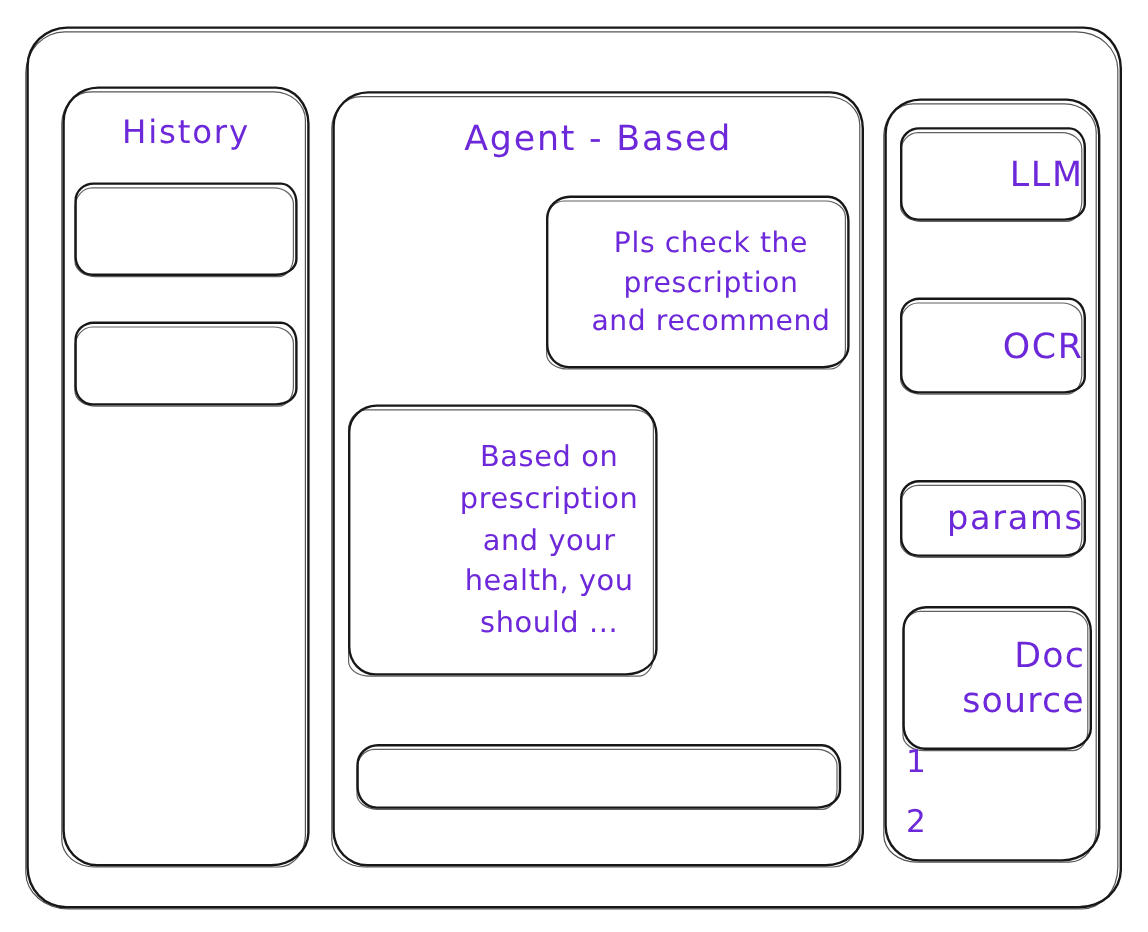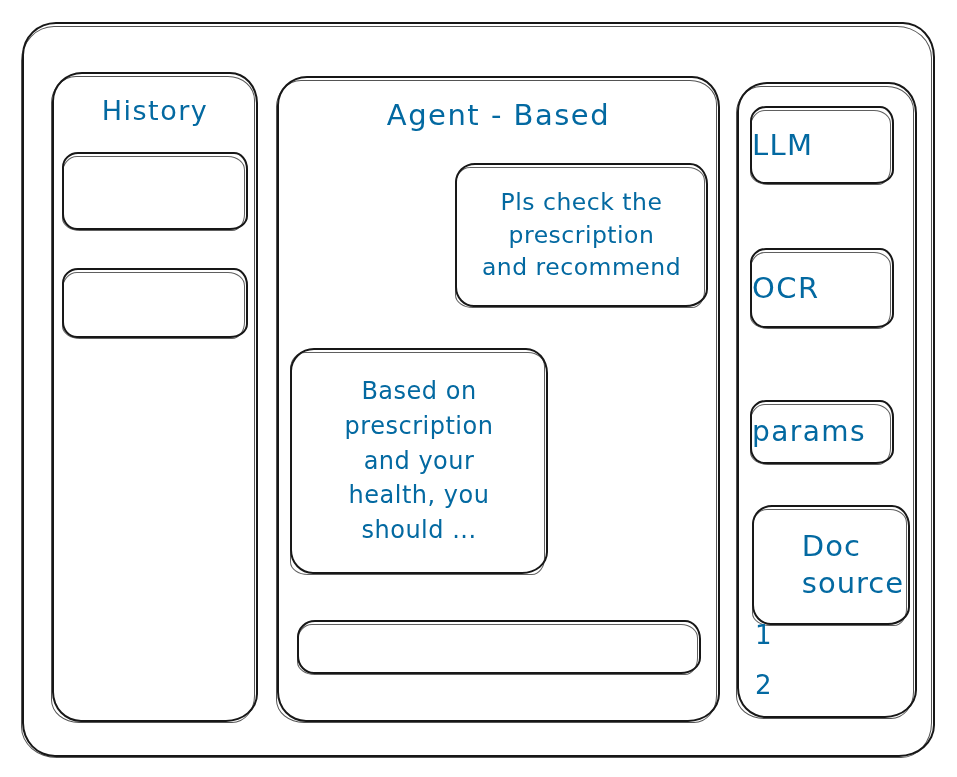--- a/index.html
+++ b/index.html
@@ -89,21 +89,21 @@
     top: 82px;
     width: 180px;
     height: 636px;
     border-radius: 30px 28px 32px 29px / 29px 31px 28px 30px;
   }
 
   
   .handtext {
     font-family: "DejaVu Sans", sans-serif;
     font-weight: 400;
-    color: #0369a1;
+    color: #6d28d9;
     letter-spacing: .5px;
     white-space: pre-line;
   }
   .panel-title {
     position: absolute;
     text-align: center;
     font-size: 27px;
     line-height: 1.1;
   }
   #history-title {
@@ -126,61 +126,61 @@
     width: 186px;
     height: 78px;
   }
   #history-item-1 { top: 152px; }
   #history-item-2 { top: 268px; height: 70px; }
 
   
   .bubble {
     display: flex;
     align-items: center;
-    justify-content: center;
+    justify-content: flex-end;
     padding: 10px 14px;
   }
   .bubble .bubble-text {
     text-align: center;
     font-size: 24px;
     line-height: 1.38;
   }
   #bubble-user {
     left: 455px;
     top: 163px;
     width: 253px;
     height: 144px;
     border-radius: 20px 18px 22px 19px / 19px 21px 18px 20px;
   }
   #bubble-user .bubble-text { font-size: 23.5px; }
   #bubble-assistant {
     left: 290px;
-    top: 348px;
+    top: 337px;
     width: 258px;
     height: 226px;
     border-radius: 24px 22px 26px 23px / 23px 25px 22px 24px;
   }
   #bubble-assistant .bubble-text { font-size: 24px; line-height: 1.45; }
 
   
   #composer-input {
     left: 297px;
     top: 620px;
     width: 404px;
     height: 54px;
     border-radius: 18px 16px 20px 17px / 17px 19px 16px 18px;
   }
 
   
   .tool-btn {
     left: 750px;
-    width: 144px;
+    width: 155px;
     display: flex;
     align-items: center;
-    justify-content: flex-start;
+    justify-content: flex-end;
   }
   .tool-btn .tool-label {
     font-size: 29px;
     letter-spacing: 1.4px;
     line-height: 1;
     text-align: center;
   }
   #tool-llm    { top: 106px; height: 78px; }
   #tool-ocr    { top: 248px; height: 80px; }
   #tool-params { top: 400px; height: 64px; }
@@ -192,21 +192,21 @@
     width: 158px;
     height: 120px;
     display: flex;
     align-items: center;
     justify-content: center;
     border-radius: 20px 18px 22px 19px / 19px 21px 18px 20px;
   }
   #doc-source-card .tool-label {
     font-size: 29px;
     line-height: 1.28;
-    text-align: left;
+    text-align: right;
     letter-spacing: 1px;
     margin-left: 44px;
   }
 
   .doc-item {
     position: absolute;
     left: 755px;
     font-size: 26px;
     line-height: 1;
   }

